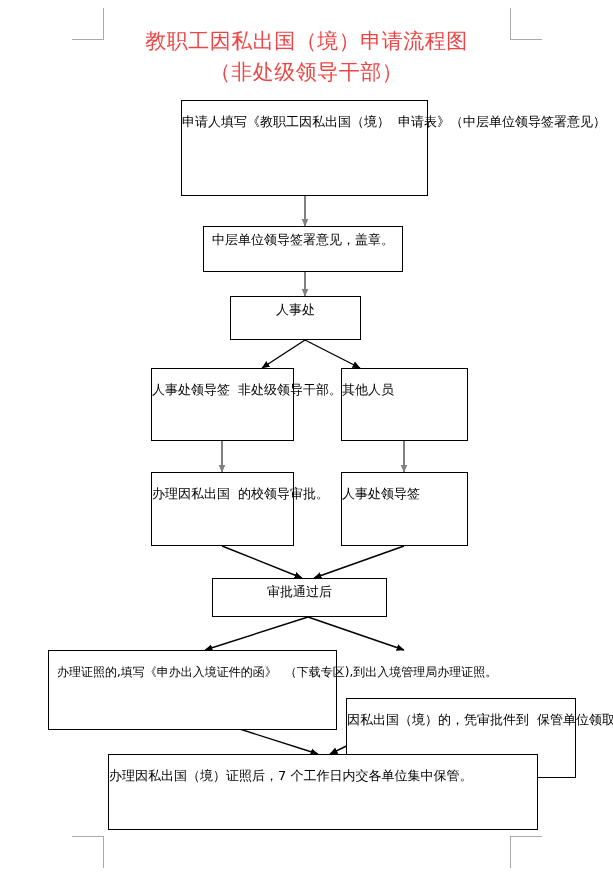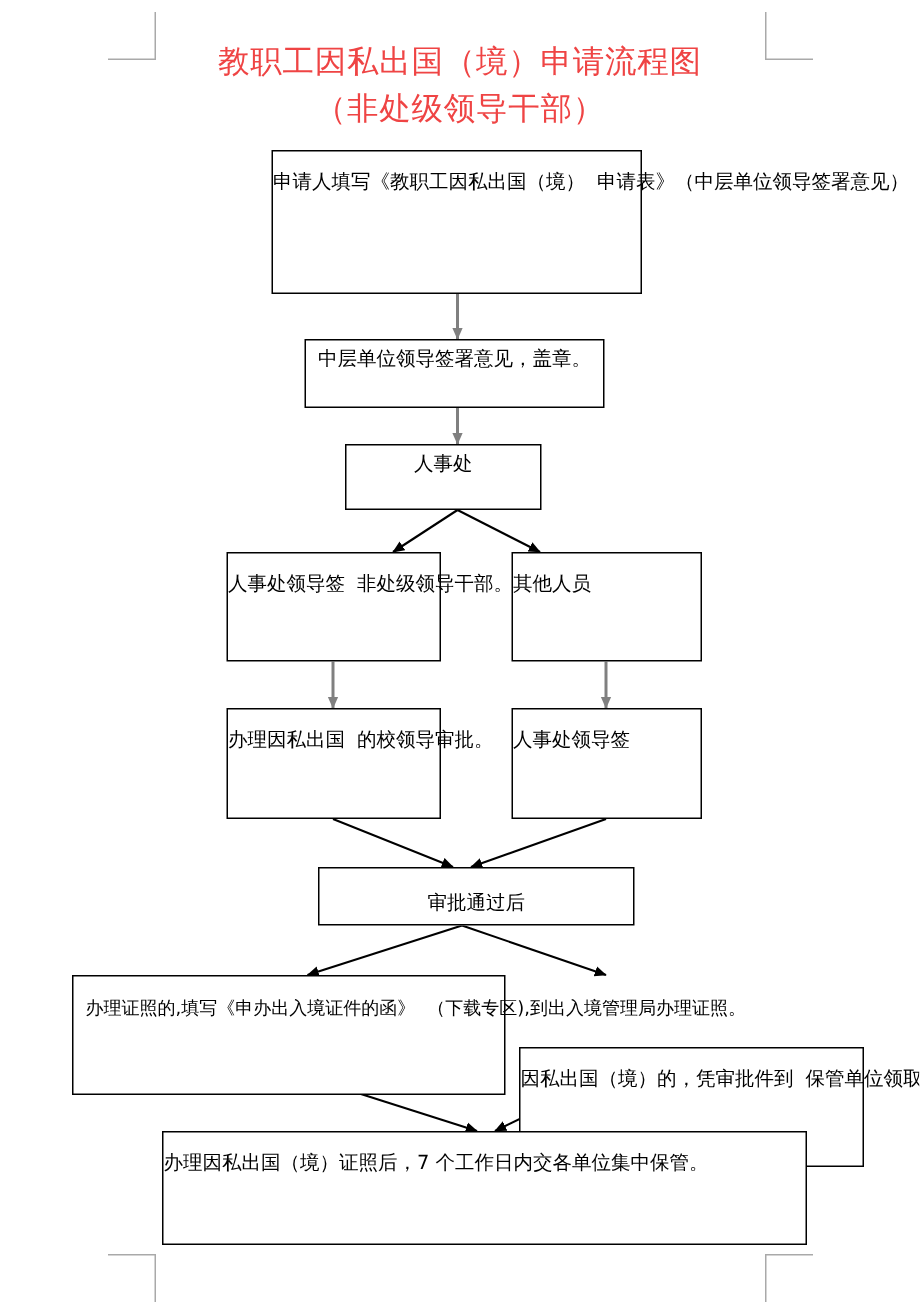--- a/index.html
+++ b/index.html
@@ -165,21 +165,21 @@
 
   <div class="node" style="left:151px; top:472px; width:143px; height:74px;">
     <span class="ln ind">办理因私出国</span>
     <span class="ln flush">的校领导审批。</span>
   </div>
 
   <div class="node" style="left:341px; top:472px; width:127px; height:74px;">
     <span class="ln ind">人事处领导签</span>
   </div>
 
-  <div class="node center" style="left:212px; top:578px; width:211px; height:39px;align-items:flex-end;">
+  <div class="node center" style="left:212px; top:578px; width:175px; height:39px;">
     <span class="ln ind">审批通过后</span>
   </div>
 
   <div class="node" style="left:48px; top:650px; width:289px; height:80px; font-size:12px;">
     <span class="ln flush">办理证照的,填写《申办出入境证件的函》</span>
     <span class="ln flush">（下载专区),到出入境管理局办理证照。</span>
   </div>
 
   <div class="node" style="left:346px; top:650px; width:230px; height:80px;margin-top:48px;">
     <span class="ln ind">因私出国（境）的，凭审批件到</span>

